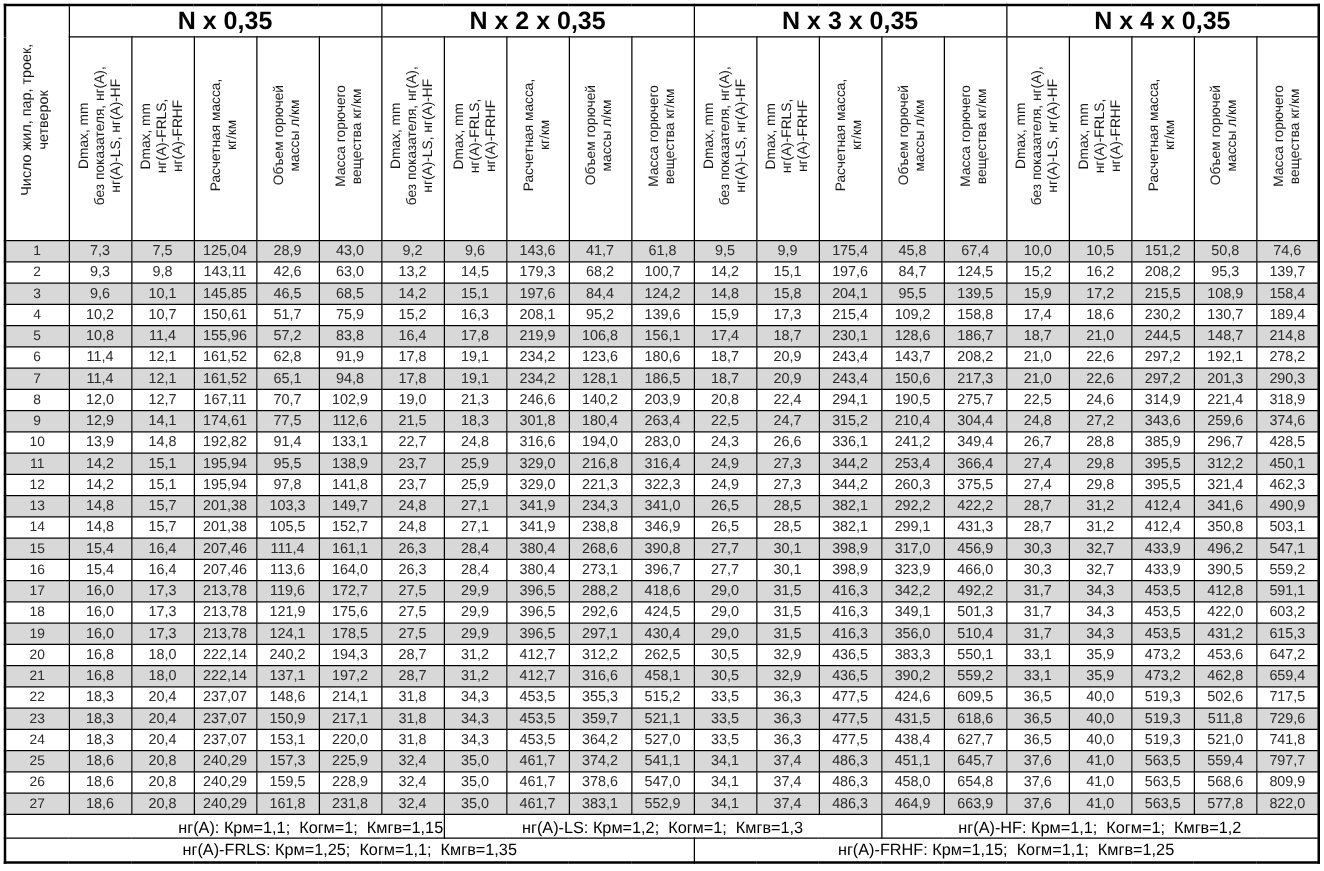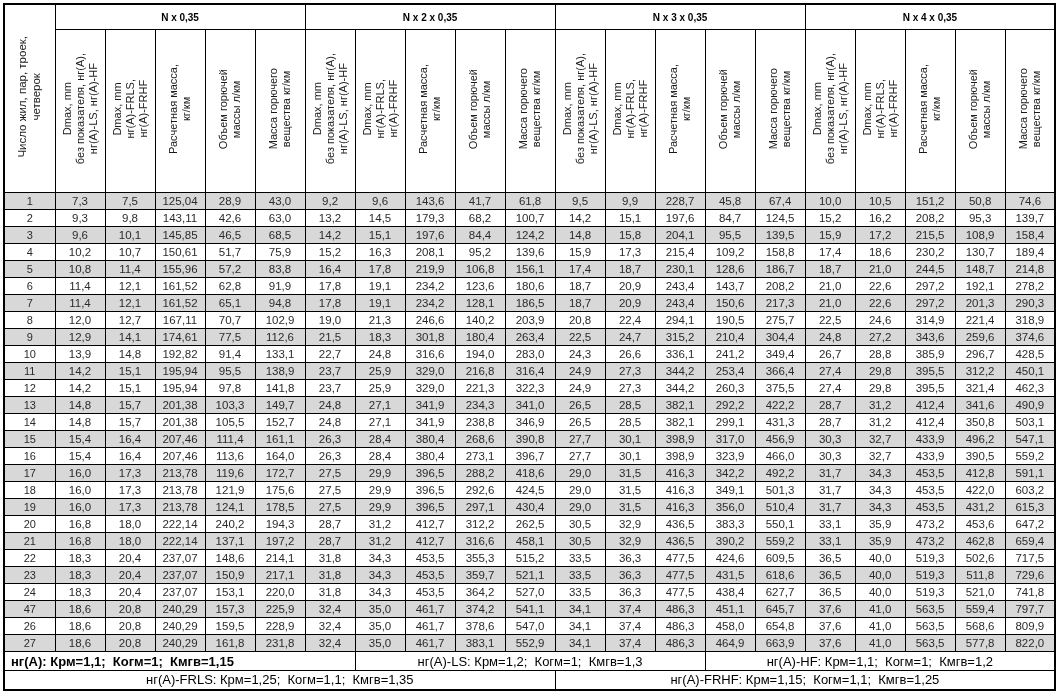--- a/index.html
+++ b/index.html
@@ -20,21 +20,21 @@
     border:1px solid var(--border);
     padding:0;
     text-align:center;
     vertical-align:middle;
     overflow:hidden;
     background-clip:padding-box;
   }
   
   th.group-header{
     height:24px;
-    font-size:10px;
+    font-size:20px;
     font-weight:bold;
     color:#000;
     white-space:nowrap;
     background:#fff;
   }
   th.subheader{
     height:162px;
     font-weight:normal;
     background:#fff;
   }
@@ -68,21 +68,21 @@
   tbody tr.even td{background:#ffffff;}
   td.row-num{font-size:11px;}
   
   tfoot tr{height:19px;}
   tfoot td{
     font-size:13px;
     color:#000;
     white-space:pre;
     background:#fff;
   }
-  tfoot td.left{text-align:left;padding-left:6px;font-weight:bold;}
+  tfoot td.left{text-align:right;padding-left:6px;}
 </style>
 </head>
 <body>
 
 <div class="wrap">
   <table class="spec" id="spec-table">
     <colgroup id="cols">
         <col style="width: 51px;">
         <col style="width: 50px;">
         <col style="width: 50px;">
@@ -175,21 +175,21 @@
           <td>125,04</td>
           <td>28,9</td>
           <td>43,0</td>
           <td>9,2</td>
           <td>9,6</td>
           <td>143,6</td>
           <td>41,7</td>
           <td>61,8</td>
           <td>9,5</td>
           <td>9,9</td>
-          <td>228,7</td>
+          <td>175,4</td>
           <td>45,8</td>
           <td>67,4</td>
           <td>10,0</td>
           <td>10,5</td>
           <td>151,2</td>
           <td>50,8</td>
           <td>74,6</td>
         </tr>
         <tr class="even">
           <td class="row-num">2</td>
@@ -714,21 +714,21 @@
           <td>477,5</td>
           <td>438,4</td>
           <td>627,7</td>
           <td>36,5</td>
           <td>40,0</td>
           <td>519,3</td>
           <td>521,0</td>
           <td>741,8</td>
         </tr>
         <tr class="odd">
-          <td class="row-num">47</td>
+          <td class="row-num">25</td>
           <td>18,6</td>
           <td>20,8</td>
           <td>240,29</td>
           <td>157,3</td>
           <td>225,9</td>
           <td>32,4</td>
           <td>35,0</td>
           <td>461,7</td>
           <td>374,2</td>
           <td>541,1</td>

